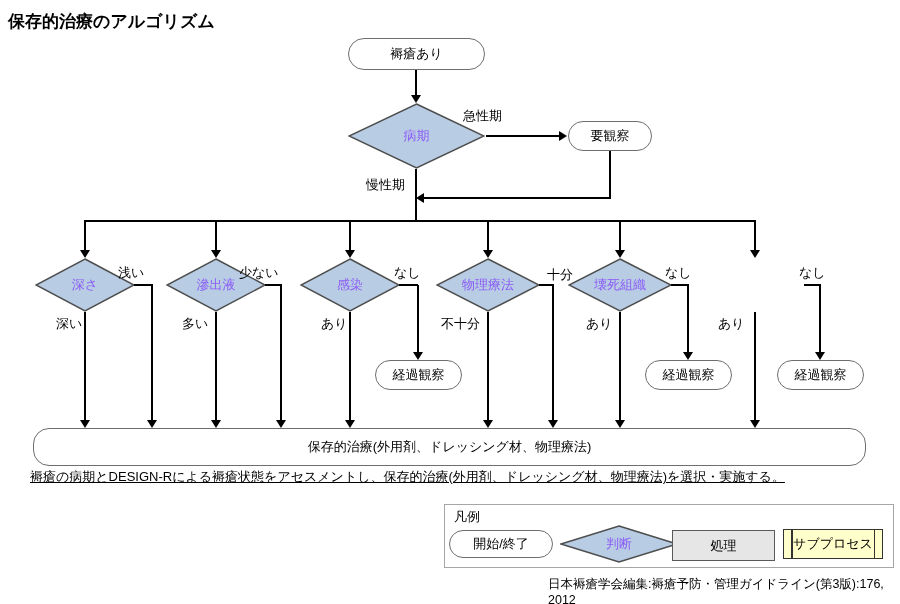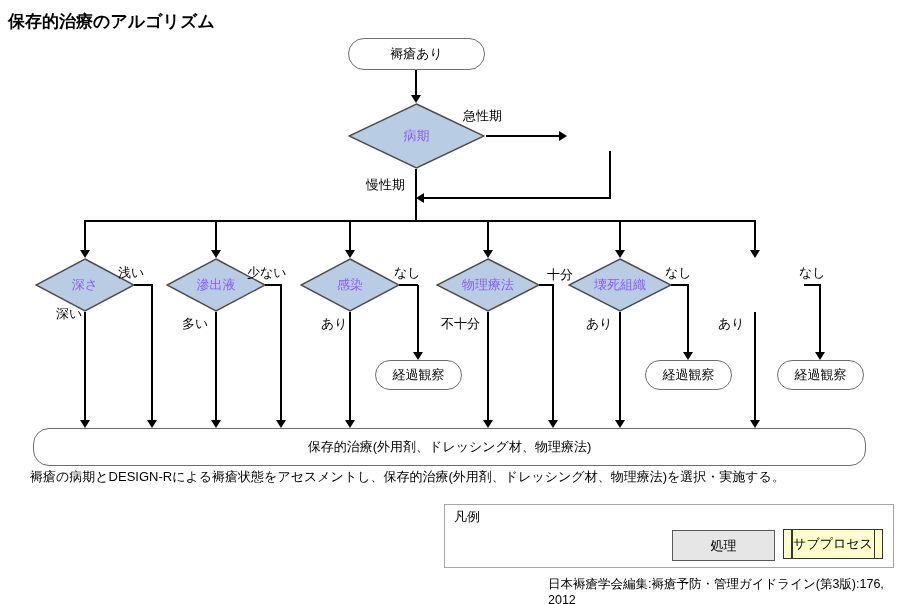--- a/index.html
+++ b/index.html
@@ -14,21 +14,21 @@
   .arr-left { position:absolute; width:0; height:0;
     border-top:5px solid transparent; border-bottom:5px solid transparent; border-right:8px solid #000; }
   .stadium { position:absolute; background:#fff; border:1.5px solid #6e6e6e; border-radius:16px;
     display:flex; align-items:center; justify-content:center; font-size:13px; color:#000; white-space:nowrap; }
   .diamond { position:absolute; }
   .diamond svg { position:absolute; left:0; top:0; }
   .dtext { position:absolute; left:0; top:0; width:100%; height:100%;
     display:flex; align-items:center; justify-content:center; font-size:13px; color:#8b5cf6; white-space:nowrap; }
   .lbl { position:absolute; font-size:13px; color:#000; white-space:nowrap; }
   .title { position:absolute; left:8px; top:10px; font-size:17px; font-weight:bold; color:#000; }
-  .caption { position:absolute; left:30px; top:468px; font-size:13px; color:#000; }
+  .caption { position:absolute; left:30px; top:468px; font-size:13px; color:#000;text-decoration:underline; }
   .legend-box { position:absolute; left:444px; top:504px; width:450px; height:64px;
     border:1px solid #a6a6a6; background:#fff; }
   .legend-title { position:absolute; left:9px; top:3px; font-size:13px; color:#000; }
   .proc-rect { position:absolute; background:#e6e6e6; border:1.5px solid #595959;
     display:flex; align-items:center; justify-content:center; font-size:13px; }
   .subproc-rect { position:absolute; background:#ffffcc; border:1.5px solid #333;
     display:flex; align-items:center; justify-content:center; font-size:13px; }
   .subproc-bar-l, .subproc-bar-r { position:absolute; top:0; bottom:0; width:1.5px; background:#333; }
   .subproc-bar-l { left:7px; } .subproc-bar-r { right:7px; }
   .citation { position:absolute; left:548px; top:576px; font-size:12.5px; color:#000; }
@@ -48,20 +48,21 @@
   <div class="diamond" style="left:348px; top:103px; width:137px; height:66px;">
     <svg width="137" height="66">
       <polygon points="68.5,1 136,33 68.5,65 1,33" stroke="#4D4D4D" stroke-width="1.5" fill="#B8CCE4"></polygon>
     </svg>
     <div class="dtext">病期</div>
   </div>
 
   <div class="lbl" style="left:463px; top:107px;">急性期</div>
   <div class="hline" style="left:486px; top:135px; width:73px;"></div>
   <div class="arr-right" style="left:559px; top:131px;"></div>
+  <div class="stadium" style="left:568px; top:121px; width:84px; height:30px;">要観察</div>
 
   <div class="vline" style="left:609px; top:151px; height:48px;"></div>
   <div class="hline" style="left:424px; top:197px; width:187px;"></div>
   <div class="arr-left" style="left:416px; top:193px;"></div>
 
   <div class="lbl" style="left:366px; top:176px;">慢性期</div>
   <div class="vline" style="left:415px; top:169px; height:53px;"></div>
 
   <div class="hline" style="left:84px; top:220px; width:672px;"></div>
 
@@ -78,34 +79,34 @@
   <div class="vline" style="left:754px; top:221px; height:29px;"></div>
   <div class="arr-down" style="left:750px; top:250px;"></div>
 
   <div class="diamond" style="left:35px; top:258px; width:100px; height:54px;text-align:right;">
     <svg width="100" height="54">
         <polygon points="50,1 99,27 50,53 1,27" stroke="#4D4D4D" stroke-width="1.5" fill="#B8CCE4"></polygon>
       </svg>
     <div class="dtext">深さ</div>
   </div>
   <div class="lbl" style="left:118px; top:264px;">浅い</div>
-  <div class="lbl" style="left:56px;  top:305px;">深い</div>
+  <div class="lbl" style="left:56px;  top:315px;">深い</div>
   <div class="hline" style="left:134px; top:284px; width:19px;"></div>
   <div class="vline" style="left:151px; top:285px; height:135px;"></div>
   <div class="arr-down" style="left:147px; top:420px;"></div>
   <div class="vline" style="left:84px; top:312px; height:108px;"></div>
   <div class="arr-down" style="left:80px; top:420px;"></div>
 
   <div class="diamond" style="left:166px; top:258px; width:100px; height:54px;">
     <svg width="100" height="54">
         <polygon points="50,1 99,27 50,53 1,27" stroke="#4D4D4D" stroke-width="1.5" fill="#B8CCE4"></polygon>
       </svg>
     <div class="dtext">滲出液</div>
   </div>
-  <div class="lbl" style="left:247px; top:264px;">少ない</div>
+  <div class="lbl" style="left:239px; top:264px;">少ない</div>
   <div class="lbl" style="left:182px; top:315px;">多い</div>
   <div class="hline" style="left:265px; top:284px; width:17px;"></div>
   <div class="vline" style="left:280px; top:285px; height:135px;"></div>
   <div class="arr-down" style="left:276px; top:420px;"></div>
   <div class="vline" style="left:215px; top:312px; height:108px;"></div>
   <div class="arr-down" style="left:211px; top:420px;"></div>
 
   <div class="diamond" style="left:300px; top:258px; width:100px; height:54px;">
     <svg width="100" height="54">
         <polygon points="50,1 99,27 50,53 1,27" stroke="#4D4D4D" stroke-width="1.5" fill="#B8CCE4"></polygon>
@@ -159,20 +160,27 @@
   <div class="vline" style="left:754px; top:312px; height:108px;"></div>
   <div class="arr-down" style="left:750px; top:420px;"></div>
 
   <div class="stadium" style="left:33px; top:428px; width:833px; height:38px; border-radius:16px;">保存的治療(外用剤、ドレッシング材、物理療法)</div>
 
   <div class="caption">褥瘡の病期とDESIGN-Rによる褥瘡状態をアセスメントし、保存的治療(外用剤、ドレッシング材、物理療法)を選択・実施する。</div>
 
   <div class="legend-box">
     <div class="legend-title">凡例</div>
   </div>
+  <div class="stadium" style="left:449px; top:530px; width:104px; height:28px;">開始/終了</div>
+  <div class="diamond" style="left:560px; top:525px; width:118px; height:38px;">
+    <svg width="118" height="38">
+        <polygon points="59,1 117,19 59,37 1,19" stroke="#4D4D4D" stroke-width="1.5" fill="#B8CCE4"></polygon>
+      </svg>
+    <div class="dtext">判断</div>
+  </div>
   <div class="proc-rect" style="left:672px; top:530px; width:103px; height:31px;">処理</div>
   <div class="subproc-rect" style="left:783px; top:529px; width:100px; height:30px;">
     <div class="subproc-bar-l"></div>
     <span>サブプロセス</span>
     <div class="subproc-bar-r"></div>
   </div>
 
   <div class="citation">日本褥瘡学会編集:褥瘡予防・管理ガイドライン(第3版):176, 2012</div>
 
 </div>

